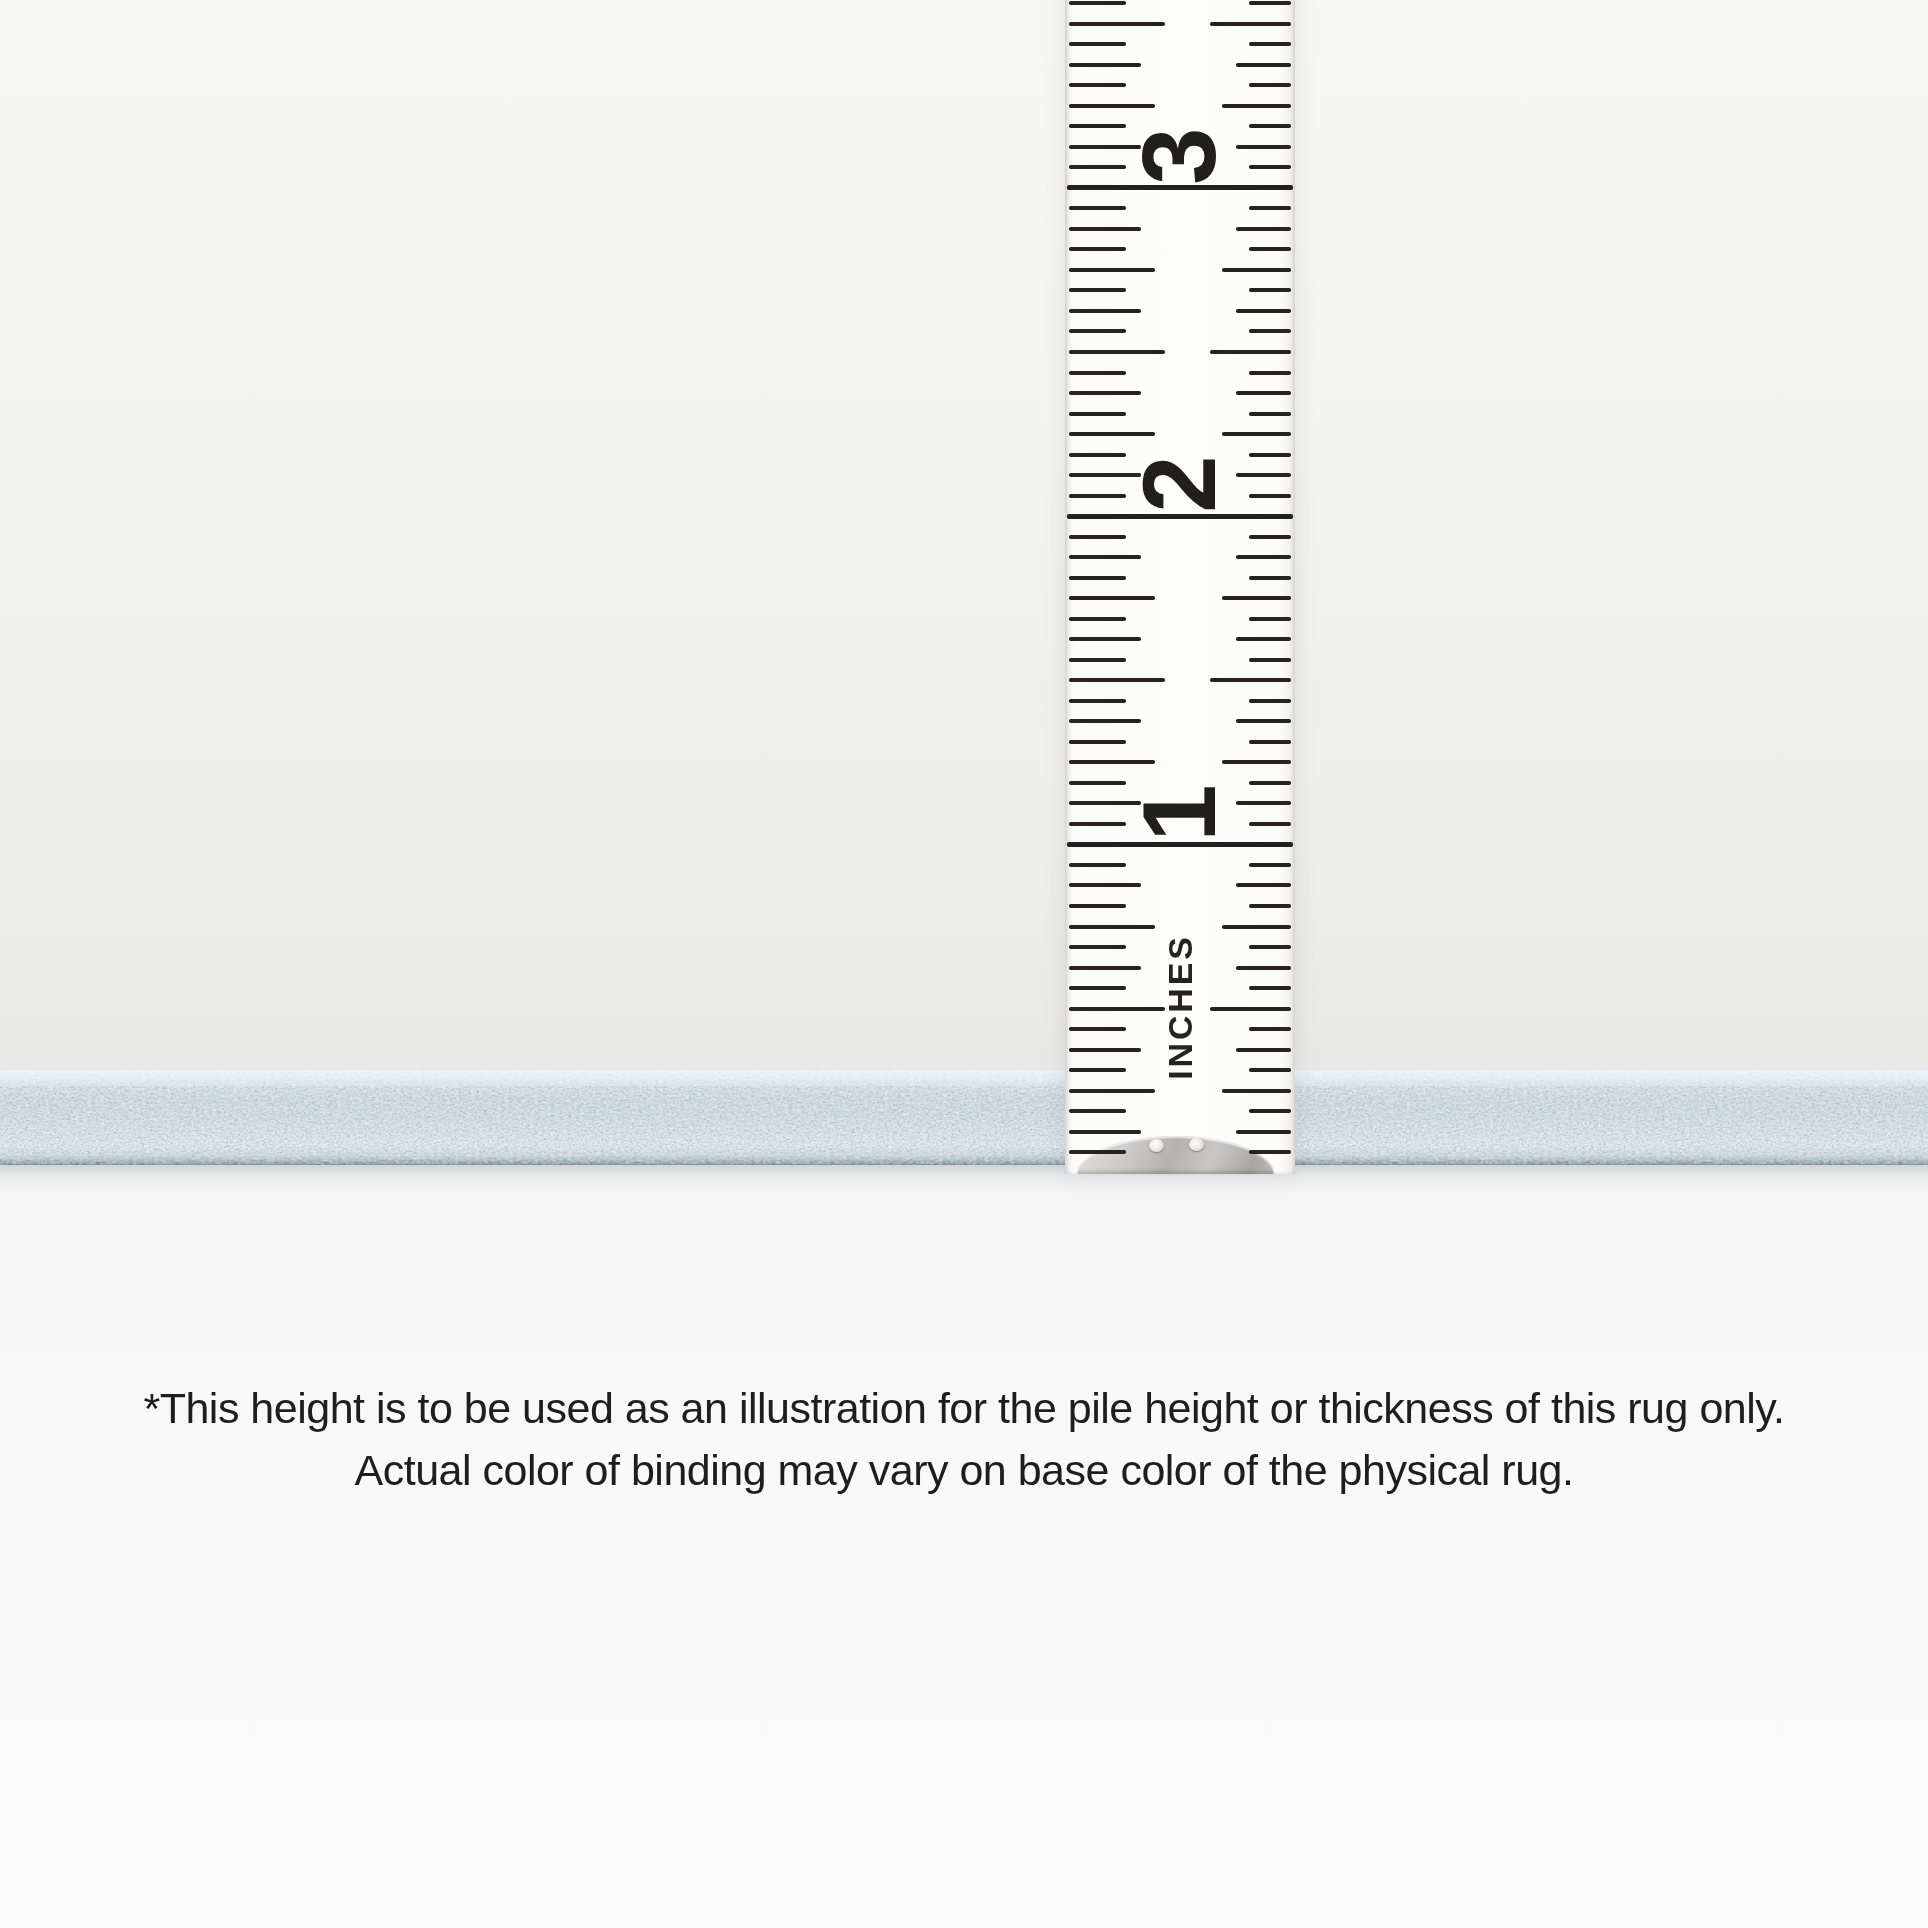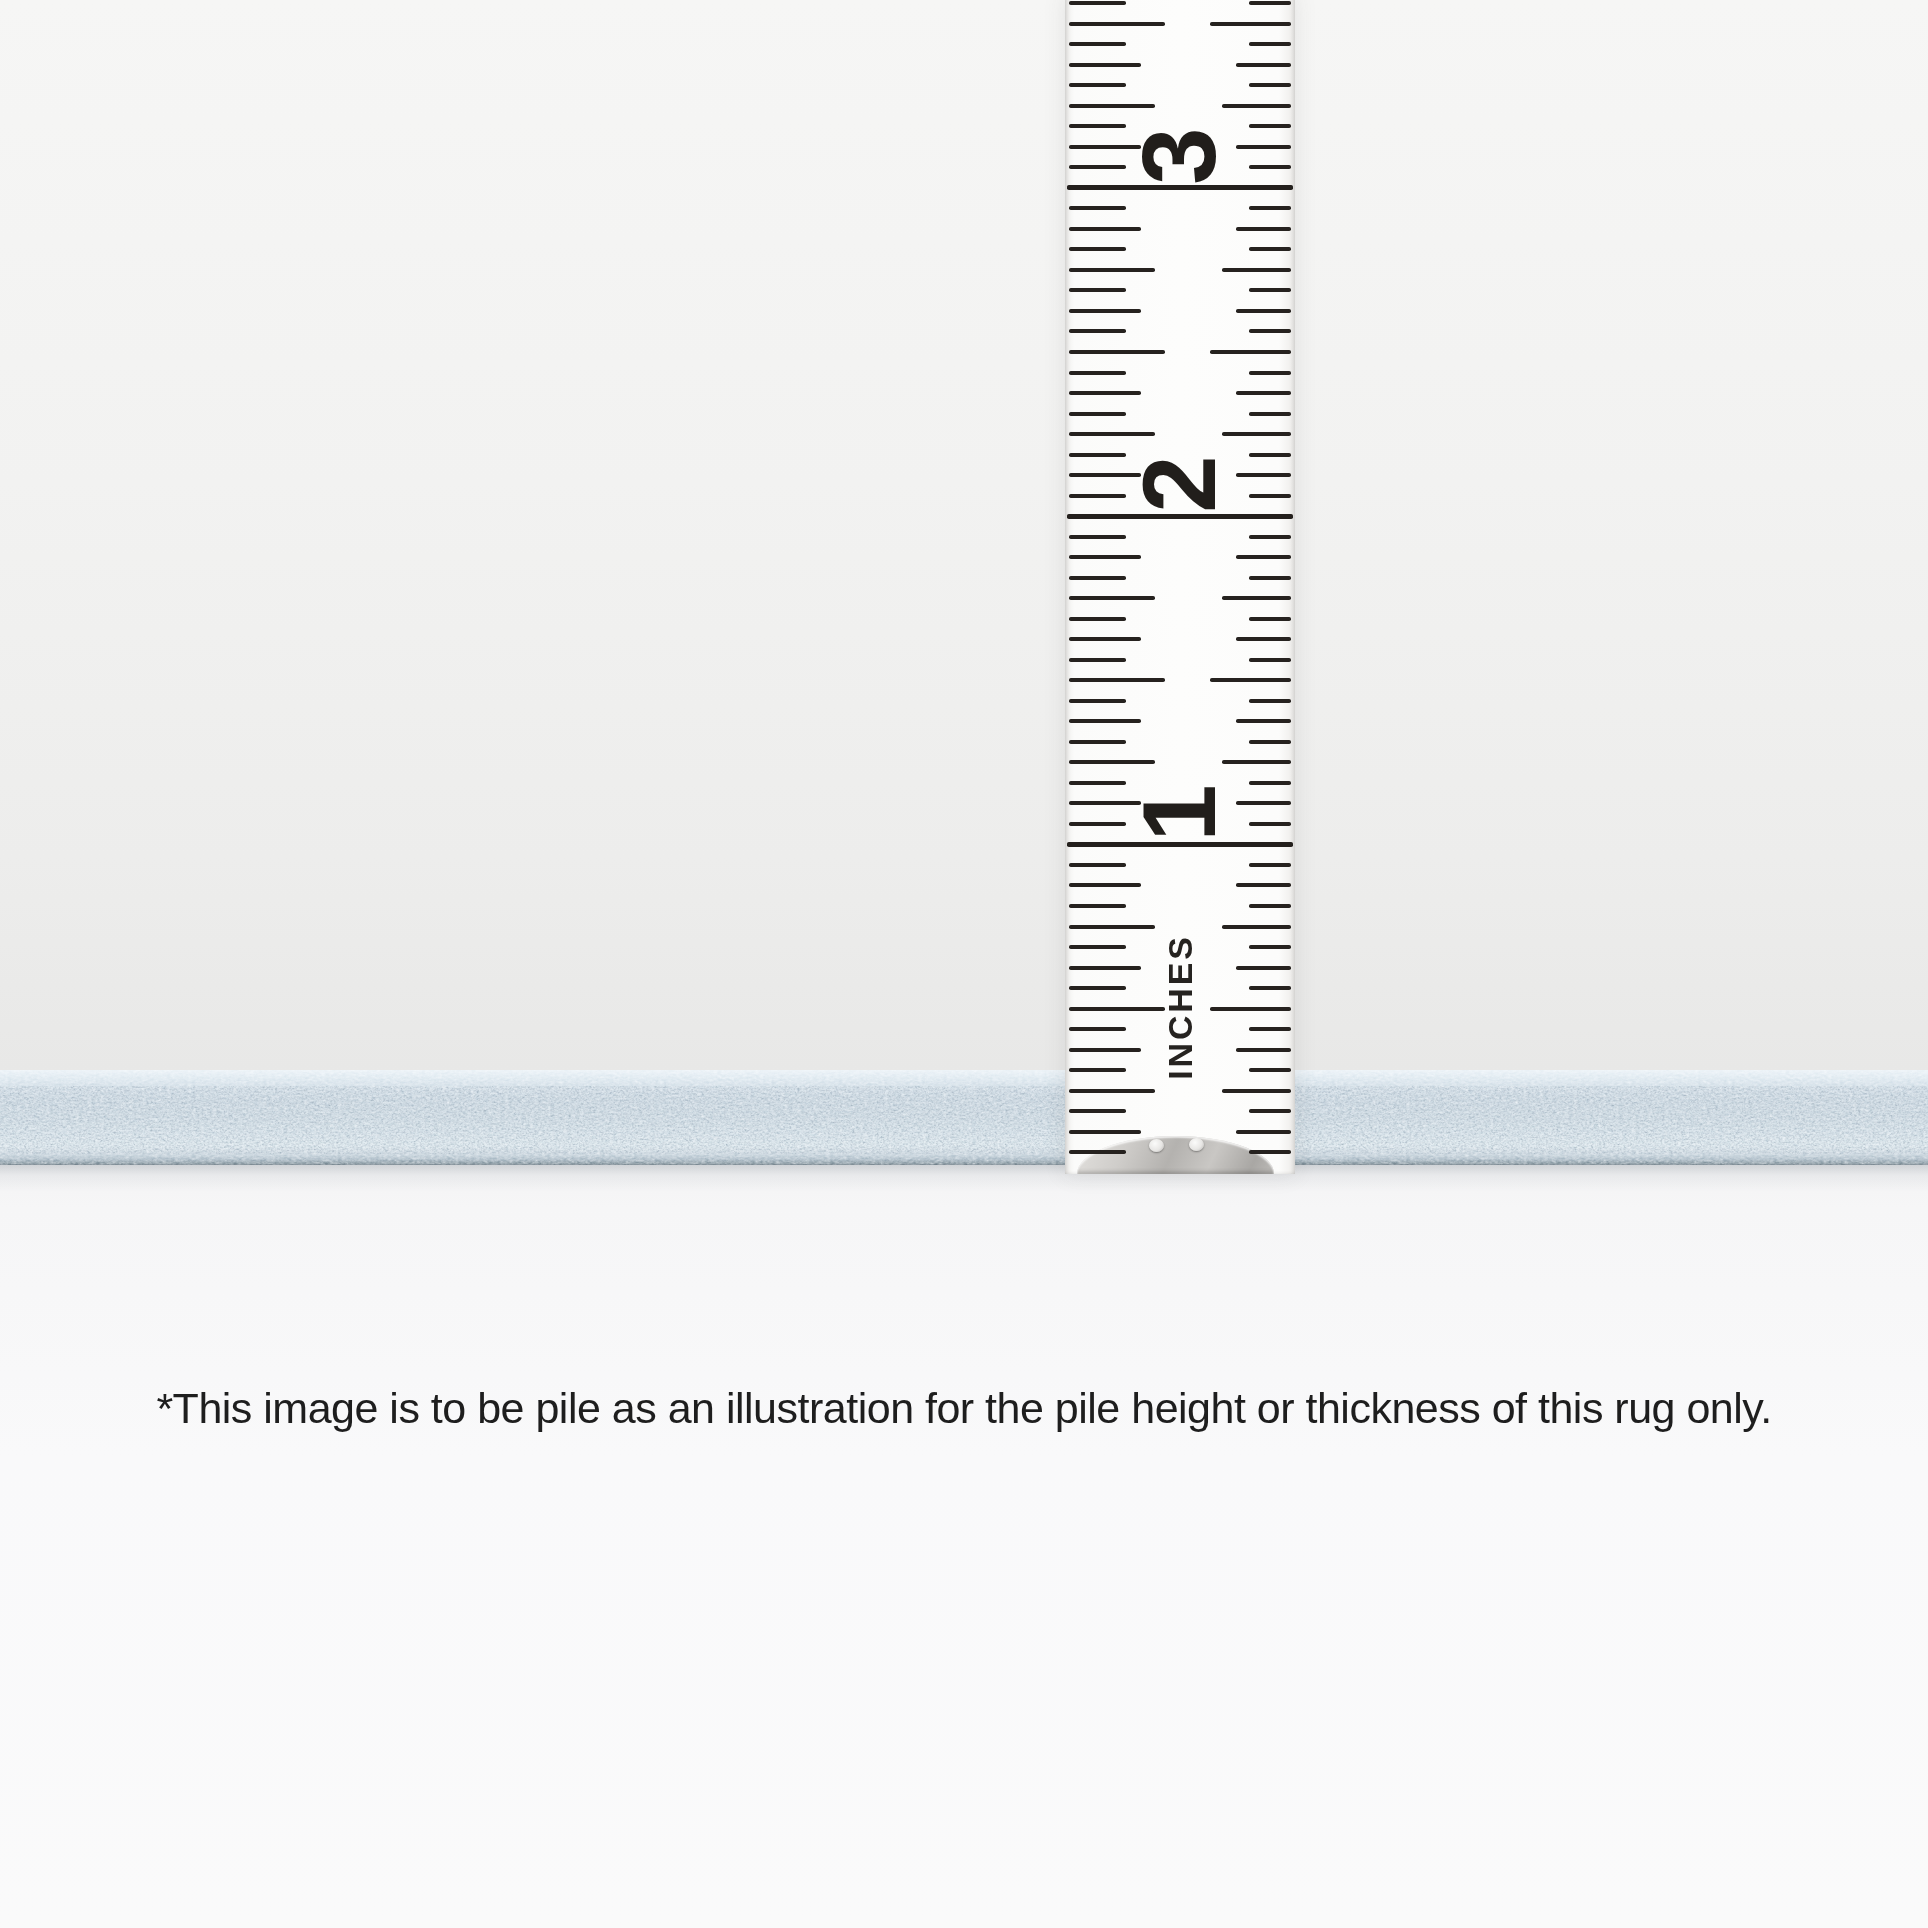--- a/index.html
+++ b/index.html
@@ -226,17 +226,18 @@
       <div class="tick right" style="top: 70px; width: 55px;"></div>
       <div class="tick left" style="top: 49px; width: 57px;"></div>
       <div class="tick right" style="top: 49px; width: 42px;"></div>
       <div class="tick left" style="top: 29px; width: 96px;"></div>
       <div class="tick right" style="top: 29px; width: 81px;"></div>
       <div class="tick left" style="top: 8.2px; width: 57px;"></div>
       <div class="tick right" style="top: 8.2px; width: 42px;"></div>
     </div>
 
   <div class="caption">
-    <div>*This image is to be pile as an illustration for the pile height or thickness of this rug only.</div>
+    <div>*This height is to be used as an illustration for the pile height or thickness of this rug only.</div>
+    <div>Actual color of binding may vary on base color of the physical rug.</div>
   </div>
 
 </div>
 
 
 </body></html>

